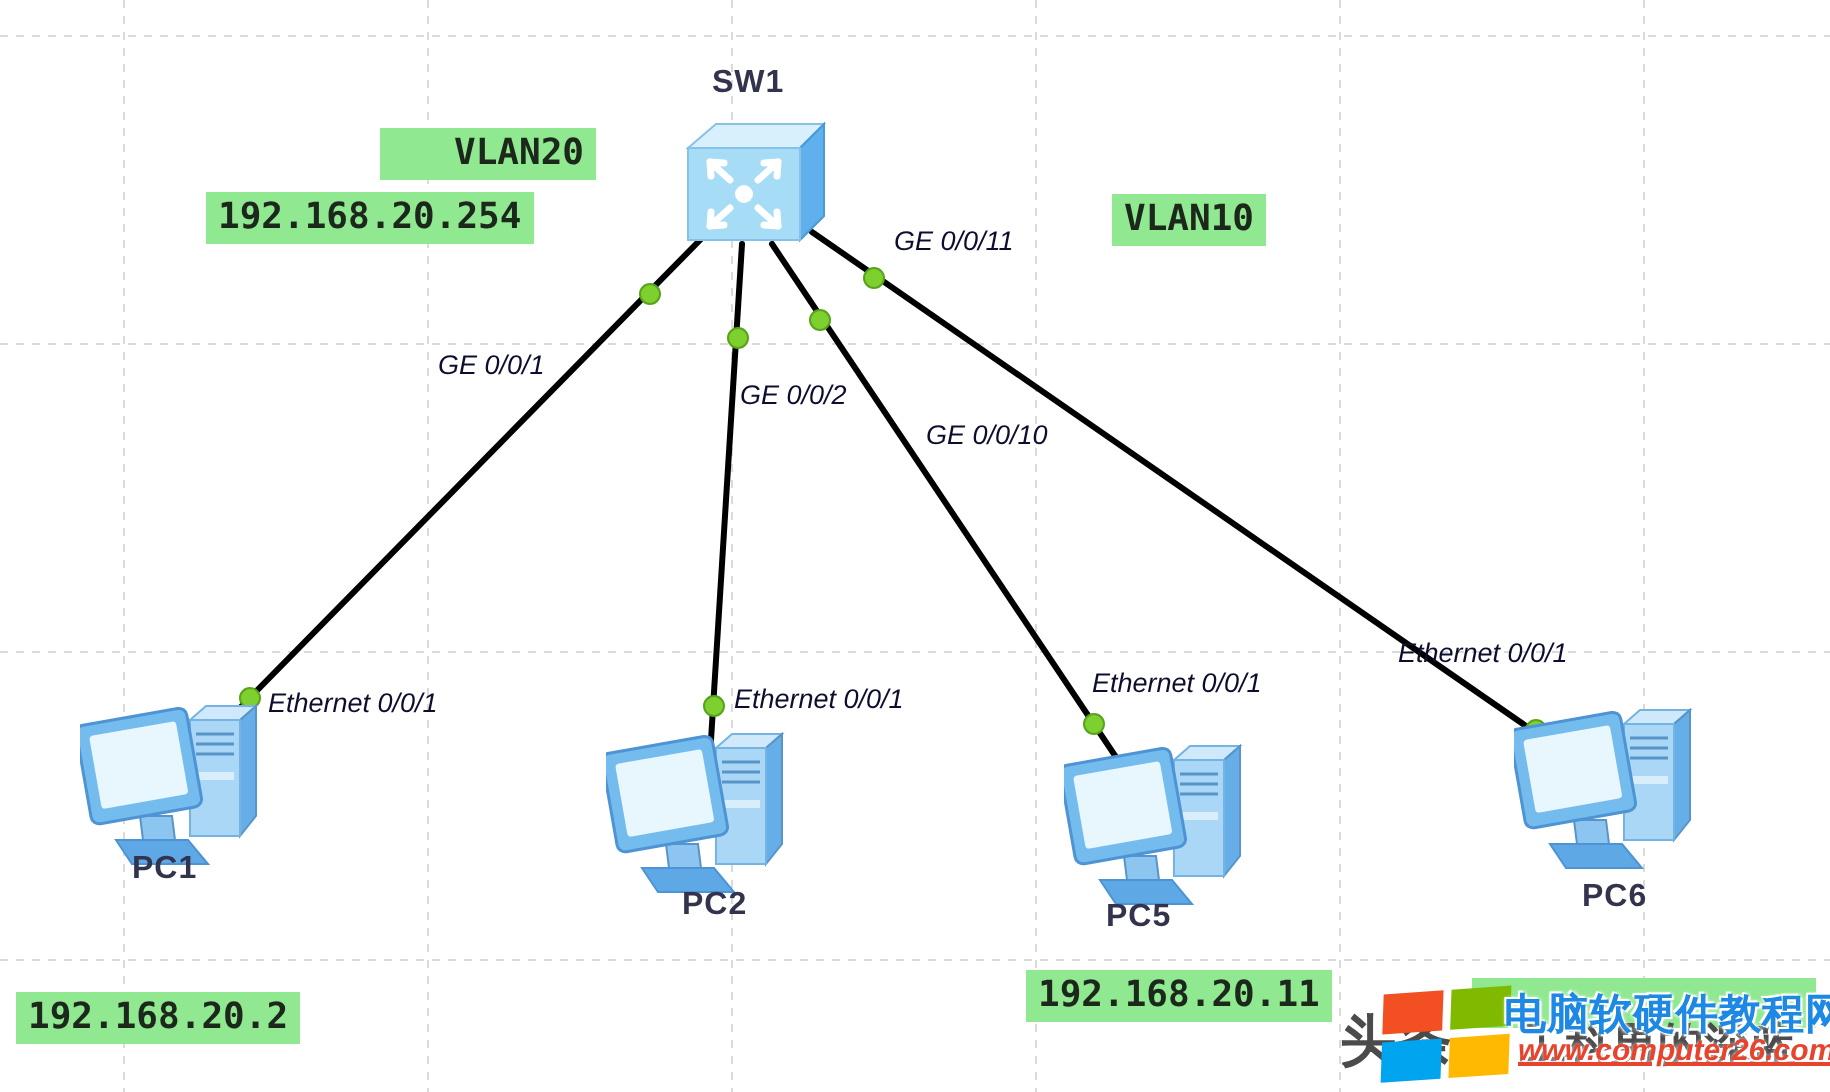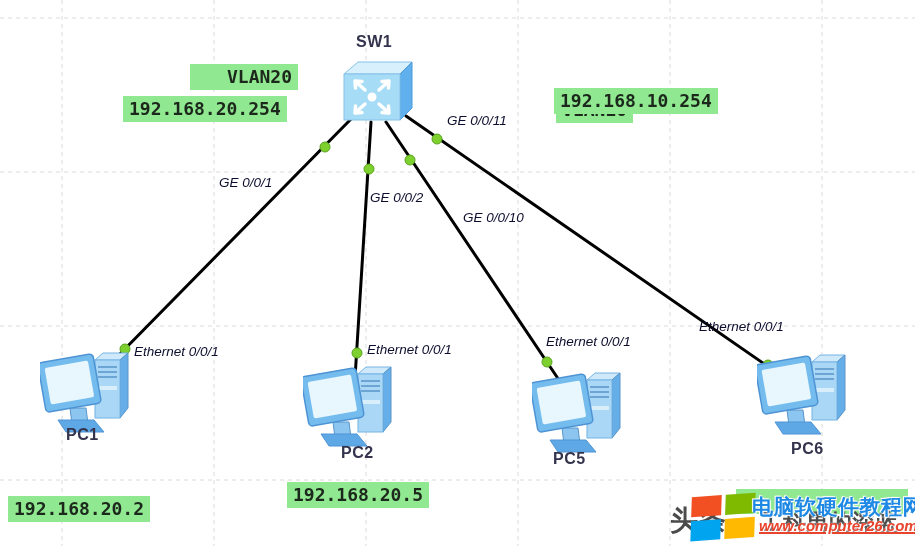--- a/index.html
+++ b/index.html
@@ -119,26 +119,25 @@
   <div class="lbl port-lbl" style="left:370px; top:190px;">GE 0/0/2</div>
   <div class="lbl port-lbl" style="left:463px; top:210px;">GE 0/0/10</div>
   <div class="lbl port-lbl" style="left:447px; top:113px;">GE 0/0/11</div>
 
   <div class="lbl port-lbl" style="left:134px; top:344px;">Ethernet 0/0/1</div>
   <div class="lbl port-lbl" style="left:367px; top:342px;">Ethernet 0/0/1</div>
   <div class="lbl port-lbl" style="left:546px; top:334px;">Ethernet 0/0/1</div>
   <div class="lbl port-lbl" style="left:699px; top:319px;">Ethernet 0/0/1</div>
 
   <div class="lbl hl" style="left:190px; top:64px;padding-left:37px;">VLAN20</div>
-  <div class="lbl hl" style="left:103px; top:96px;margin-left:20px;">192.168.20.254</div>
+  <div class="lbl hl" style="left:103px; top:96px;">192.168.20.254</div>
   <div class="lbl hl" style="left:556px; top:62px;margin-top:35px;">VLAN10</div>
-  <div class="lbl hl" style="left:554px; top:88px;">192.168.10.254</div>
 
   <div class="lbl hl" style="left:8px;   top:496px;text-align:right;">192.168.20.2</div>
-  <div class="lbl hl" style="left:287px; top:482px;">192.168.20.5</div>
+  <div class="lbl hl" style="left:513px; top:485px;">192.168.20.11</div>
 
   <div class="lbl hl" style="left:736px; top:489px; width:172px; height:25px; z-index:2;">9</div>
 
   <div class="wm wm-gray" style="left:670px; top:502px; font-size:28px; z-index:4;">头条</div>
   <div class="wm wm-gray" style="left:760px; top:507px; font-size:23px; z-index:4;">工科男的深蓝</div>
   <div class="mslogo" style="left:691px; top:495px;">
     <span style="background:#f25022;"></span>
       <span style="background:#7fba00;"></span>
     <span style="background:#00a4ef;"></span>
       <span style="background:#ffb900;"></span>

